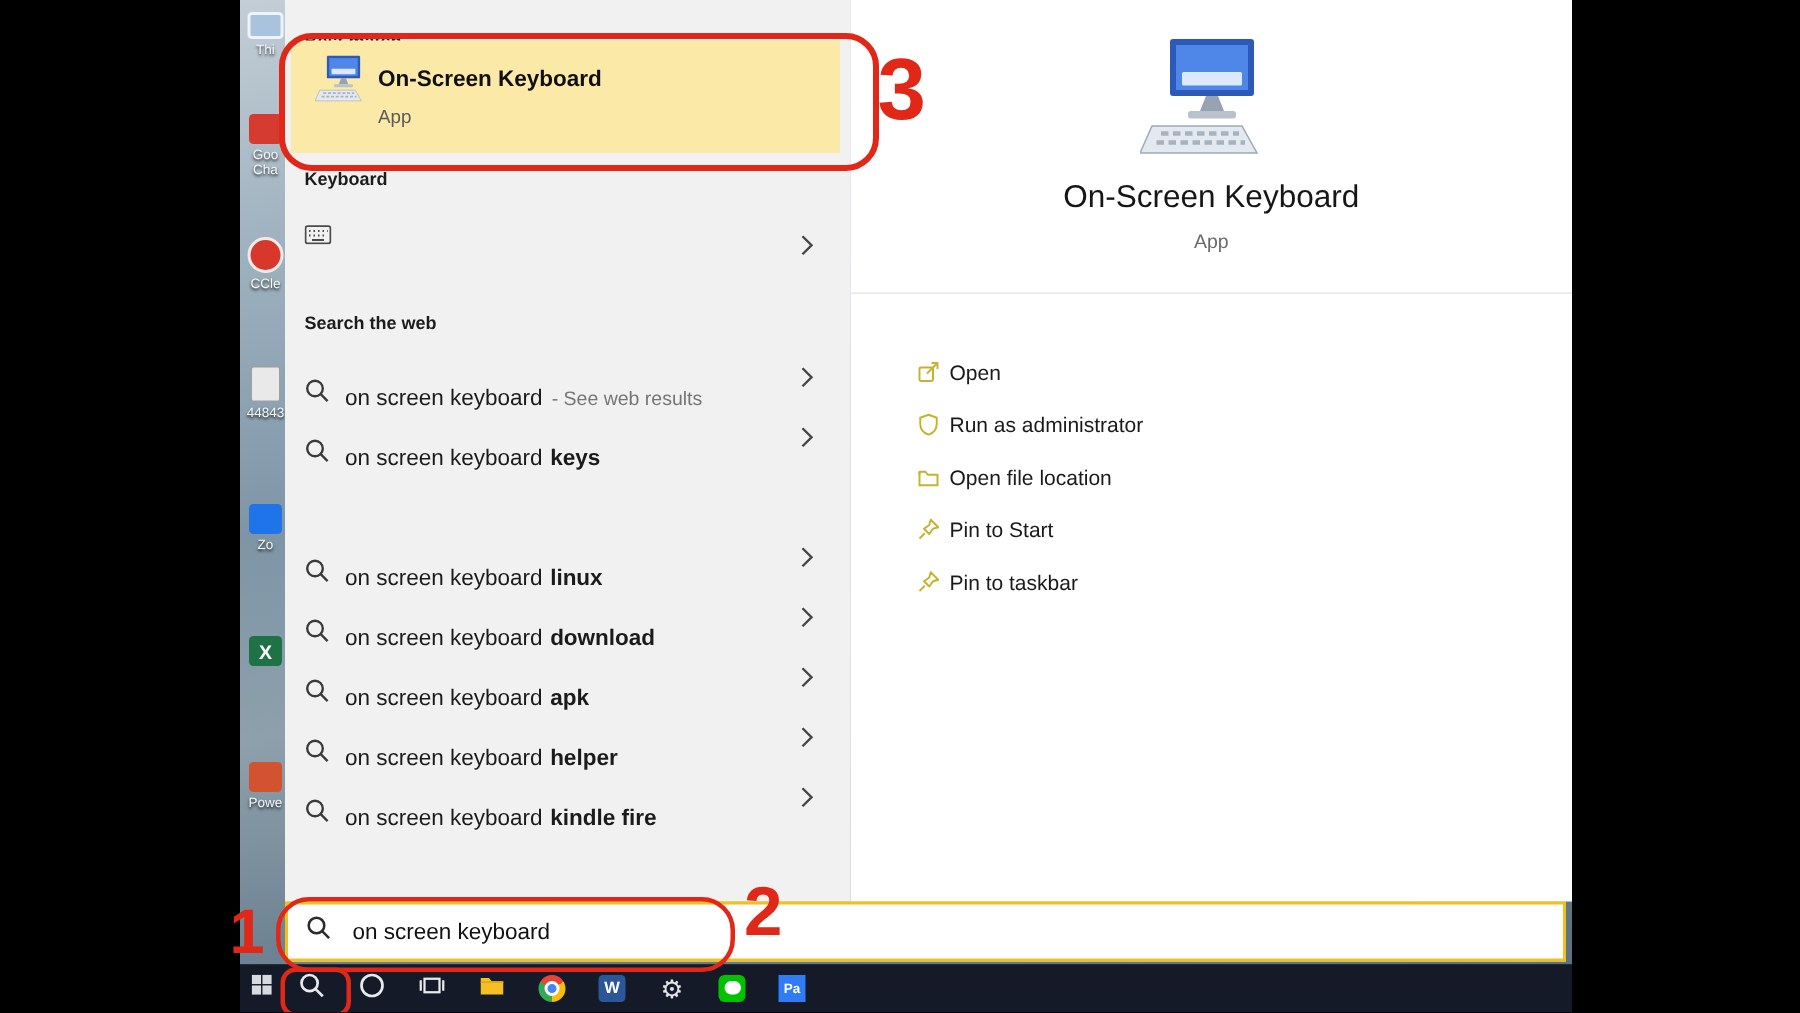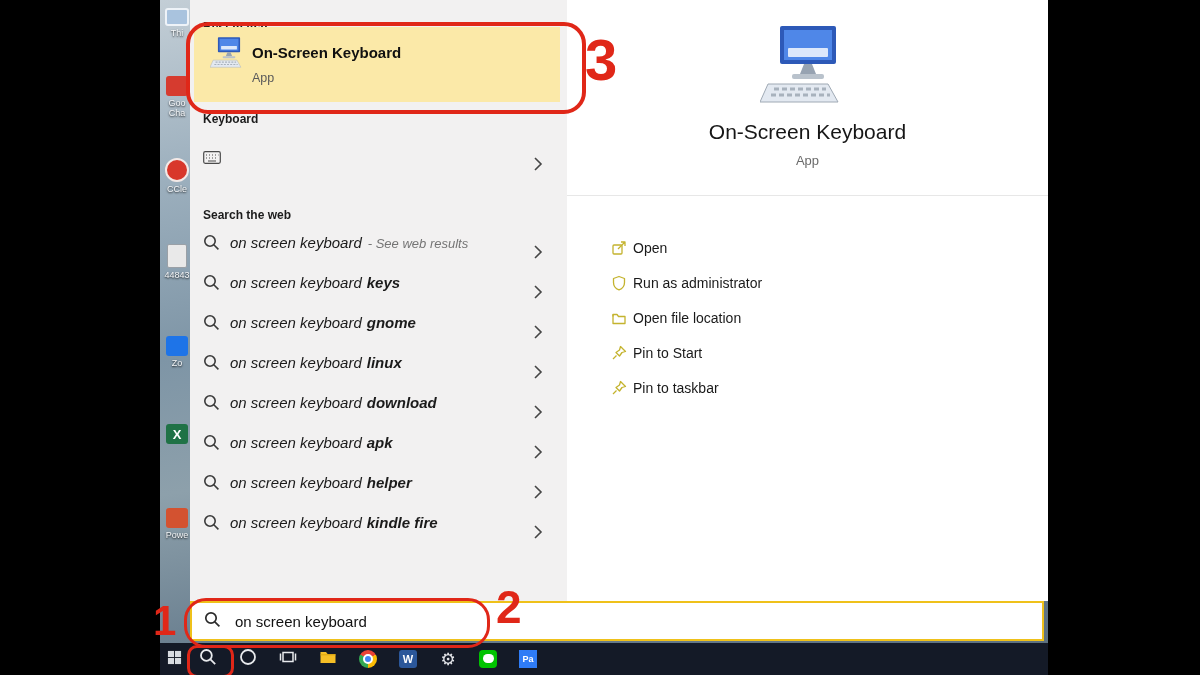--- a/index.html
+++ b/index.html
@@ -30,21 +30,21 @@
   .bm{position:absolute;left:4px;top:27px;width:366px;height:75px;background:#fbe9a8;}
   .bm-icon{position:absolute;left:16px;top:9px;}
   .bm-title{position:absolute;left:58px;top:17px;font-size:15px;font-weight:700;color:#101010;}
   .bm-sub{position:absolute;left:58px;top:44px;font-size:12.5px;color:#5a5a5a;}
 
   .set-row{position:absolute;left:0;top:134px;width:100%;height:64px;}
   .set-icon{position:absolute;left:13px;top:16px;}
   .set-text{position:absolute;left:40px;top:9px;width:262px;font-size:15px;line-height:22px;color:#191919;}
   .set-text b{font-weight:700;}
 
-  .sg{position:absolute;left:0;width:100%;height:40px;display:flex;align-items:flex-start;font-style:italic;}
+  .sg{position:absolute;left:0;width:100%;height:40px;display:flex;align-items:flex-end;}
   .sg .mag{position:absolute;left:13px;}
   .sg-text{margin-left:40px;font-size:15px;color:#1b1b1b;white-space:nowrap;}
   .sfx{font-weight:700;margin-left:5px;}
   .sfx:empty{margin-left:0;}
   .note{font-size:13px;color:#757575;margin-left:6px;}
   .chev{position:absolute;right:24px;top:50%;transform:translateY(-50%);}
   .set-row .chev{top:32px;}
 
   
   .big-icon{position:absolute;left:50%;transform:translateX(-50%);top:24px;}
@@ -177,30 +177,20 @@
     <div class="sg" style="top:274px">
       <span class="mag"><svg width="17" height="17" viewBox="0 0 17 17">
             <circle cx="7" cy="7" r="5.2" fill="none" stroke="#3a3a3a" stroke-width="1.6"></circle>
             <line x1="10.8" y1="10.8" x2="15.4" y2="15.4" stroke="#3a3a3a" stroke-width="1.6"></line>
           </svg></span>
       <span class="sg-text"><span>on screen keyboard</span><span class="sfx">keys</span></span>
       <span class="chev"><svg width="10" height="16" viewBox="0 0 10 16">
             <polyline points="2,2 8,8 2,14" fill="none" stroke="#454545" stroke-width="1.6"></polyline>
           </svg></span>
     </div>
-    <div class="sg" style="top:314px">
-      <span class="mag"><svg width="17" height="17" viewBox="0 0 17 17">
-            <circle cx="7" cy="7" r="5.2" fill="none" stroke="#3a3a3a" stroke-width="1.6"></circle>
-            <line x1="10.8" y1="10.8" x2="15.4" y2="15.4" stroke="#3a3a3a" stroke-width="1.6"></line>
-          </svg></span>
-      <span class="sg-text"><span>on screen keyboard</span><span class="sfx">gnome</span></span>
-      <span class="chev"><svg width="10" height="16" viewBox="0 0 10 16">
-            <polyline points="2,2 8,8 2,14" fill="none" stroke="#454545" stroke-width="1.6"></polyline>
-          </svg></span>
-    </div>
     <div class="sg" style="top:354px">
       <span class="mag"><svg width="17" height="17" viewBox="0 0 17 17">
             <circle cx="7" cy="7" r="5.2" fill="none" stroke="#3a3a3a" stroke-width="1.6"></circle>
             <line x1="10.8" y1="10.8" x2="15.4" y2="15.4" stroke="#3a3a3a" stroke-width="1.6"></line>
           </svg></span>
       <span class="sg-text"><span>on screen keyboard</span><span class="sfx">linux</span></span>
       <span class="chev"><svg width="10" height="16" viewBox="0 0 10 16">
             <polyline points="2,2 8,8 2,14" fill="none" stroke="#454545" stroke-width="1.6"></polyline>
           </svg></span>
     </div>

